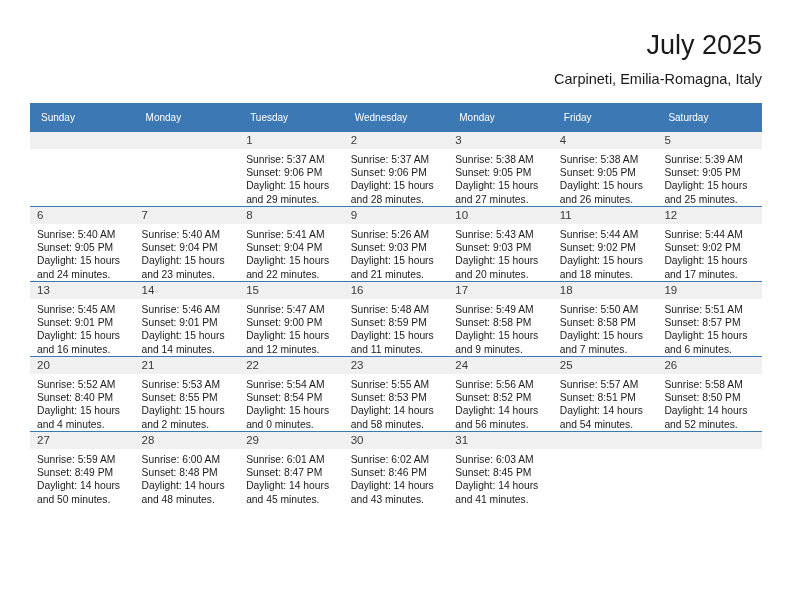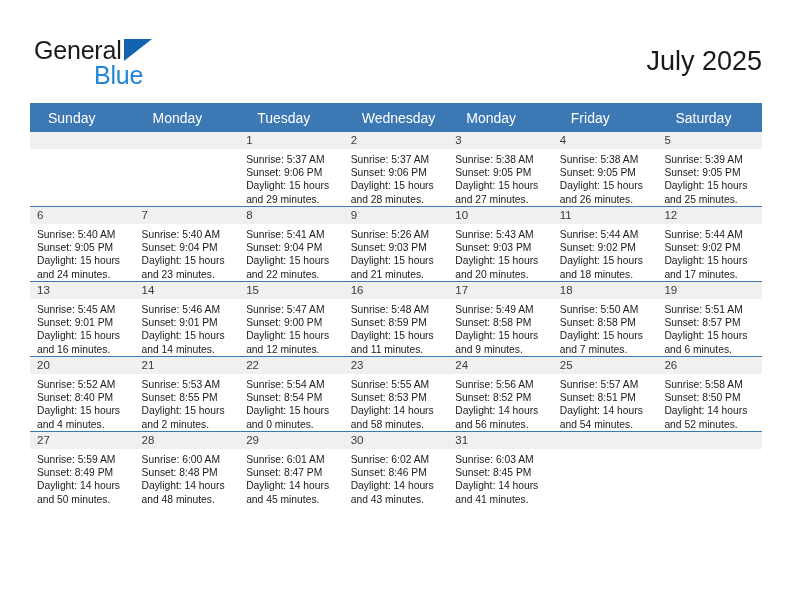--- a/index.html
+++ b/index.html
@@ -67,21 +67,20 @@
     position: absolute;
     right: 0;
     top: 0;
     text-align: right;
   }
   .month-title {
     font-size: 27px;
     color: #1a1a1a;
     line-height: 34px;
     white-space: nowrap;
-    margin-top: 16px;
   }
   .location {
     font-size: 14.5px;
     color: #1a1a1a;
     line-height: 22px;
     margin-top: 6px;
     white-space: nowrap;
   }
 
   
@@ -91,24 +90,24 @@
     top: 103px;
     width: 732px;
     border-collapse: collapse;
     table-layout: fixed;
   }
   .calendar col { width: 104.57px; }
 
   .weekday-row th {
     background: #3c78b4;
     color: #ffffff;
-    font-size: 14px;
+    font-size: 10px;
     font-weight: normal;
     text-align: left;
-    padding: 5px 0 5px 18px;
+    padding: 5px 0 5px 11px;
     height: 19px;
     vertical-align: middle;
     border: none;
   }
 
   .week-row td {
     vertical-align: top;
     padding: 0;
     height: 74px;
     border-top: 1px solid #3c78b4;
@@ -144,28 +143,24 @@
     white-space: nowrap;
   }
 </style>
 </head>
 <body>
 
 <div class="page">
 
   <div class="header">
 
-    <div class="logo">
-      <span class="logo-general">General</span>
-      <span class="logo-triangle"></span>
-      <span class="logo-blue">Blue</span>
-    </div>
 
     <div class="title-block">
       <div class="month-title">July 2025</div>
+      <div class="location">Carpineti, Emilia-Romagna, Italy</div>
     </div>
 
   </div>
 
   <table class="calendar">
     <colgroup>
       <col>
         <col>
         <col>
         <col>

